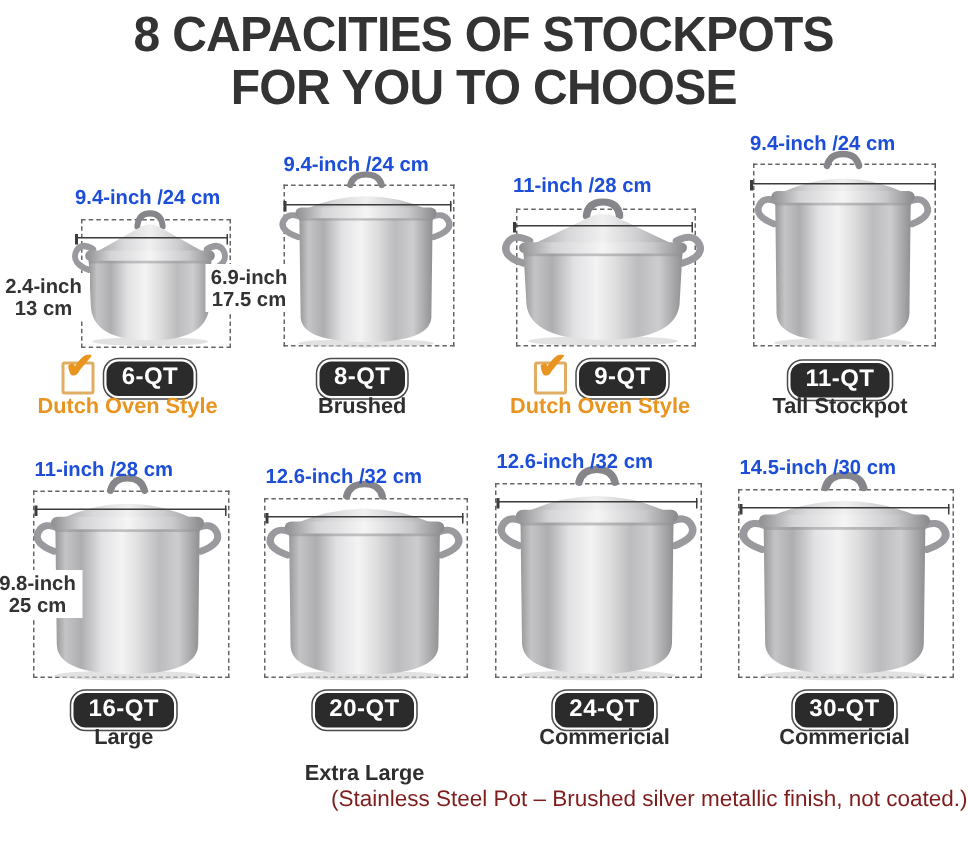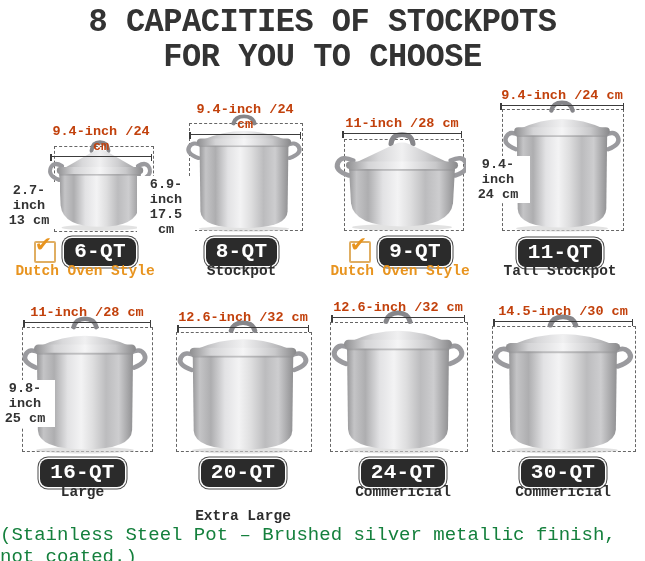--- a/index.html
+++ b/index.html
@@ -1,70 +1,70 @@
 <!DOCTYPE html>
 <html><head>
 <meta charset="utf-8">
 <style>
   html,body{margin:0;padding:0;background:#fff;}
   .canvas{
     position:relative;width:645px;height:561px;background:#fff;overflow:hidden;
-    font-family:Liberation Mono, monospace;color:#333;
+    font-family:Liberation Sans, sans-serif;color:#333;
   }
   
   .title{
     position:absolute;left:0;right:0;top:5px;text-align:center;
     font-weight:bold;font-size:33px;line-height:35px;color:#333;
     letter-spacing:-0.5px;transform:scaleX(0.97);
   }
   
   .cell{position:absolute;}
   .mbox{position:absolute;border:1.5px dashed #666;}
   .pot{position:absolute;}
   .dim-top{
-    position:absolute;text-align:center;font-size:13.5px;line-height:15px;
-    font-weight:bold;color:#c2410c;border-bottom:1.5px solid #3c3c3c;padding-bottom:2px;
+    position:absolute;font-size:13.5px;line-height:15px;
+    font-weight:bold;color:#1d4ed8;border-bottom:1.5px solid #3c3c3c;padding-bottom:19px;
     z-index:3;background:transparent;
   }
   .dim-top::before,.dim-top::after{
     content:"";position:absolute;bottom:-5px;width:1.5px;height:7px;background:#3c3c3c;
   }
   .dim-top::before{left:0;}
   .dim-top::after{right:0;}
   .dim-side{
     position:absolute;text-align:center;font-size:13.5px;line-height:15px;
     font-weight:bold;color:#333;z-index:3;background:#fff;padding:1px 2px;
   }
   .dim-side span{display:block;}
   .badge-row{
     position:absolute;left:-12px;right:-12px;display:flex;align-items:center;
     justify-content:center;gap:8px;height:26px;z-index:4;
   }
   .badge{
-    background:#2b2b2b;color:#fff;font-weight:bold;font-size:21px;
+    background:#2b2b2b;color:#fff;font-weight:bold;font-size:16px;
     padding:2px 10px 3px;border-radius:8px;letter-spacing:0.3px;
     box-shadow:0 0 0 1.5px #fff, 0 0 0 2.5px #4a4a4a;
   }
   .checkbox{
     position:relative;width:18px;height:18px;background:#fff;
     border:2px solid #e0ae62;border-radius:2px;flex:0 0 auto;
   }
   .check{
     position:absolute;left:0px;top:-10px;font-size:24px;font-weight:bold;
     color:#e8941f;line-height:1;
   }
   .style-label{
     position:absolute;left:-16px;right:-16px;text-align:center;
     font-size:14.5px;font-weight:bold;color:#2e2e2e;z-index:4;white-space:nowrap;
   }
   .style-label.orange{color:#e8941f;}
   
   .footer{
-    position:absolute;left:0;right:0;top:524px;text-align:left;
-    font-size:19px;color:#15803d;
+    position:absolute;left:0;right:0;top:524px;text-align:right;
+    font-size:15px;color:#7f1d1d;
   }
   .defs-holder{position:absolute;width:0;height:0;overflow:hidden;}
 </style>
 </head>
 <body>
 
 <svg class="defs-holder" aria-hidden="true">
   <defs>
     <linearGradient id="steelGrad" x1="0" y1="0" x2="1" y2="0">
       <stop offset="0" stop-color="#98989a"></stop>
@@ -121,21 +121,21 @@
     <div>FOR YOU TO CHOOSE</div>
   </div>
 
   <div class="cell" style="left:10px;top:100px;width:150px;height:180px;">
     <div class="dim-top" style="left:40px;top:24px;width:102px;">9.4-inch /24 cm</div>
     <div class="mbox" style="left:44px;top:46px;width:98px;height:84px;"></div>
     <svg class="pot" style="left:36px;top:38px;" width="108" height="94">
         <use href="#pot-dutch"></use>
       </svg>
     <div class="dim-side" style="left:-12px;top:82px;width:58px;">
-      <span>2.7-inch</span>
+      <span>2.4-inch</span>
       <span>13 cm</span>
     </div>
     <div class="badge-row" style="top:139px;">
       <span class="checkbox">
           <span class="check">✔</span>
         </span>
       <span class="badge">6-QT</span>
     </div>
     <div class="style-label orange" style="top:163px;">Dutch Oven Style</div>
   </div>
@@ -146,21 +146,21 @@
     <svg class="pot" style="left:20px;top:14px;" width="122" height="118">
         <use href="#pot-tall"></use>
       </svg>
     <div class="dim-side" style="left:-26px;top:76px;width:54px;">
       <span>6.9-inch</span>
       <span>17.5 cm</span>
     </div>
     <div class="badge-row" style="top:139px;">
       <span class="badge">8-QT</span>
     </div>
-    <div class="style-label" style="top:163px;">Stockpot</div>
+    <div class="style-label" style="top:163px;">Brushed</div>
   </div>
 
   <div class="cell" style="left:320px;top:100px;width:160px;height:180px;">
     <div class="dim-top" style="left:22px;top:16px;width:120px;">11-inch /28 cm</div>
     <div class="mbox" style="left:24px;top:39px;width:118px;height:90px;"></div>
     <svg class="pot" style="left:12px;top:30px;" width="140" height="102">
         <use href="#pot-dutch"></use>
       </svg>
     <div class="badge-row" style="top:139px;">
       <span class="checkbox">
@@ -170,24 +170,20 @@
     </div>
     <div class="style-label orange" style="top:163px;">Dutch Oven Style</div>
   </div>
 
   <div class="cell" style="left:480px;top:88px;width:160px;height:192px;">
     <div class="dim-top" style="left:20px;top:0px;width:124px;">9.4-inch /24 cm</div>
     <div class="mbox" style="left:22px;top:21px;width:120px;height:120px;"></div>
     <svg class="pot" style="left:20px;top:12px;" width="124" height="132">
         <use href="#pot-tall"></use>
       </svg>
-    <div class="dim-side" style="left:-14px;top:68px;width:60px;">
-      <span>9.4-inch</span>
-      <span>24 cm</span>
-    </div>
     <div class="badge-row" style="top:152px;">
       <span class="badge">11-QT</span>
     </div>
     <div class="style-label" style="top:175px;">Tall Stockpot</div>
   </div>
 
   <div class="cell" style="left:5px;top:300px;width:155px;height:205px;">
     <div class="dim-top" style="left:18px;top:5px;width:128px;">11-inch /28 cm</div>
     <div class="mbox" style="left:17px;top:27px;width:129px;height:123px;"></div>
     <svg class="pot" style="left:14px;top:16px;" width="132" height="138">

